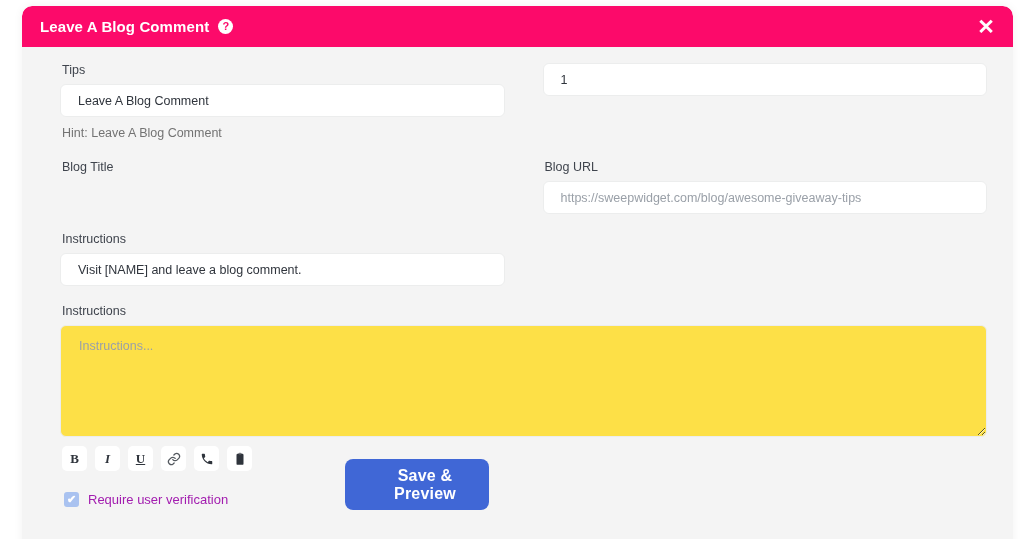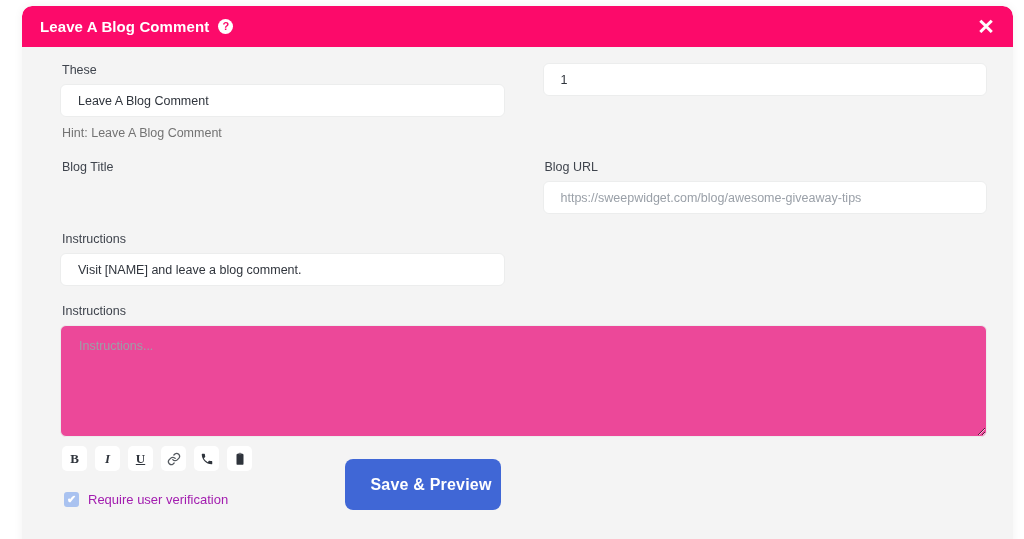--- a/index.html
+++ b/index.html
@@ -128,21 +128,21 @@
 
   
   #instructions-block { margin-top: 16px; }
 
   #instructions-textarea {
     display: block;
     width: 100%;
     height: 112px;
     border: 1px solid #eceded;
     border-radius: 6px;
-    background: #ec4899;
+    background: #fde047;
     padding: 13px 14px 0 18px;
     font-size: 12.5px;
     color: #2f343c;
     font-family: "Liberation Sans", sans-serif;
     outline: none;
     resize: vertical;
   }
   #instructions-textarea::placeholder { color: #9aa0a8; }
 
   
@@ -208,21 +208,21 @@
   #verification-label {
     font-size: 13px;
     color: #a21caf;
     cursor: pointer;
   }
 
   #save-preview-button {
     position: absolute;
     left: 285px;
     top: -24px;
-    width: 156px;
+    width: 144px;
     height: 51px;
     background: #4067d6;
     color: #ffffff;
     border: none;
     border-radius: 8px;
     font-size: 16px;
     font-weight: bold;
     cursor: pointer;
     font-family: "Liberation Sans", sans-serif;
     letter-spacing: .2px;
@@ -237,21 +237,21 @@
   <div id="modal-header">
     <span id="modal-title">Leave A Blog Comment</span>
     <span class="help-icon">?</span>
     <button id="close-button">✕</button>
   </div>
 
   <div id="modal-body">
 
     <div class="form-grid">
       <div class="field">
-        <label class="field-label">These</label>
+        <label class="field-label">Tips</label>
         <input class="text-input" type="text" value="Leave A Blog Comment" style="">
         <span class="field-hint">Hint: Leave A Blog Comment</span>
       </div>
       <div class="field">
         <input class="text-input" type="text" value="1" style="">
       </div>
     </div>
 
     <div class="row-gap-a"></div>
 

